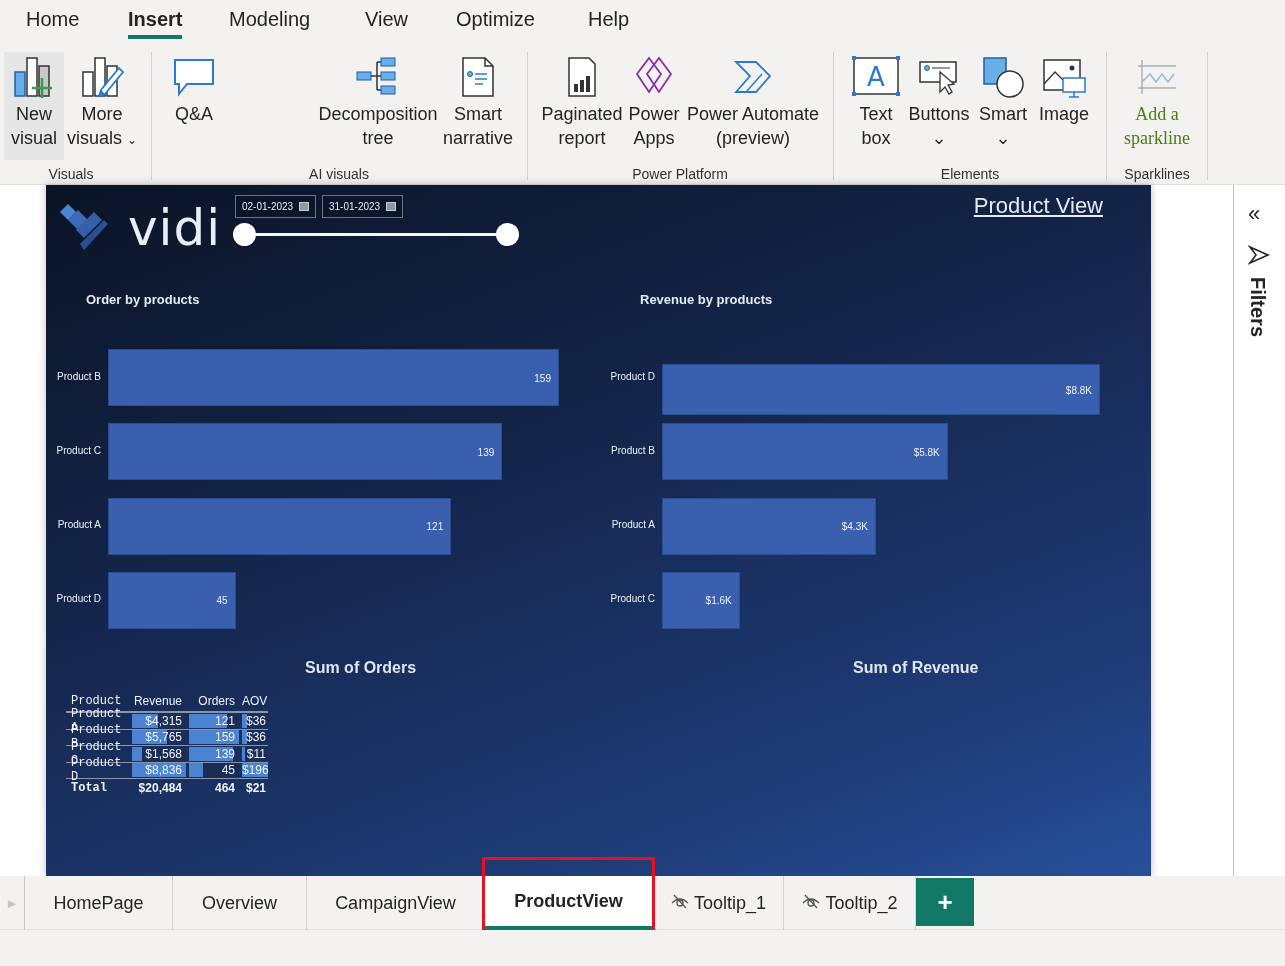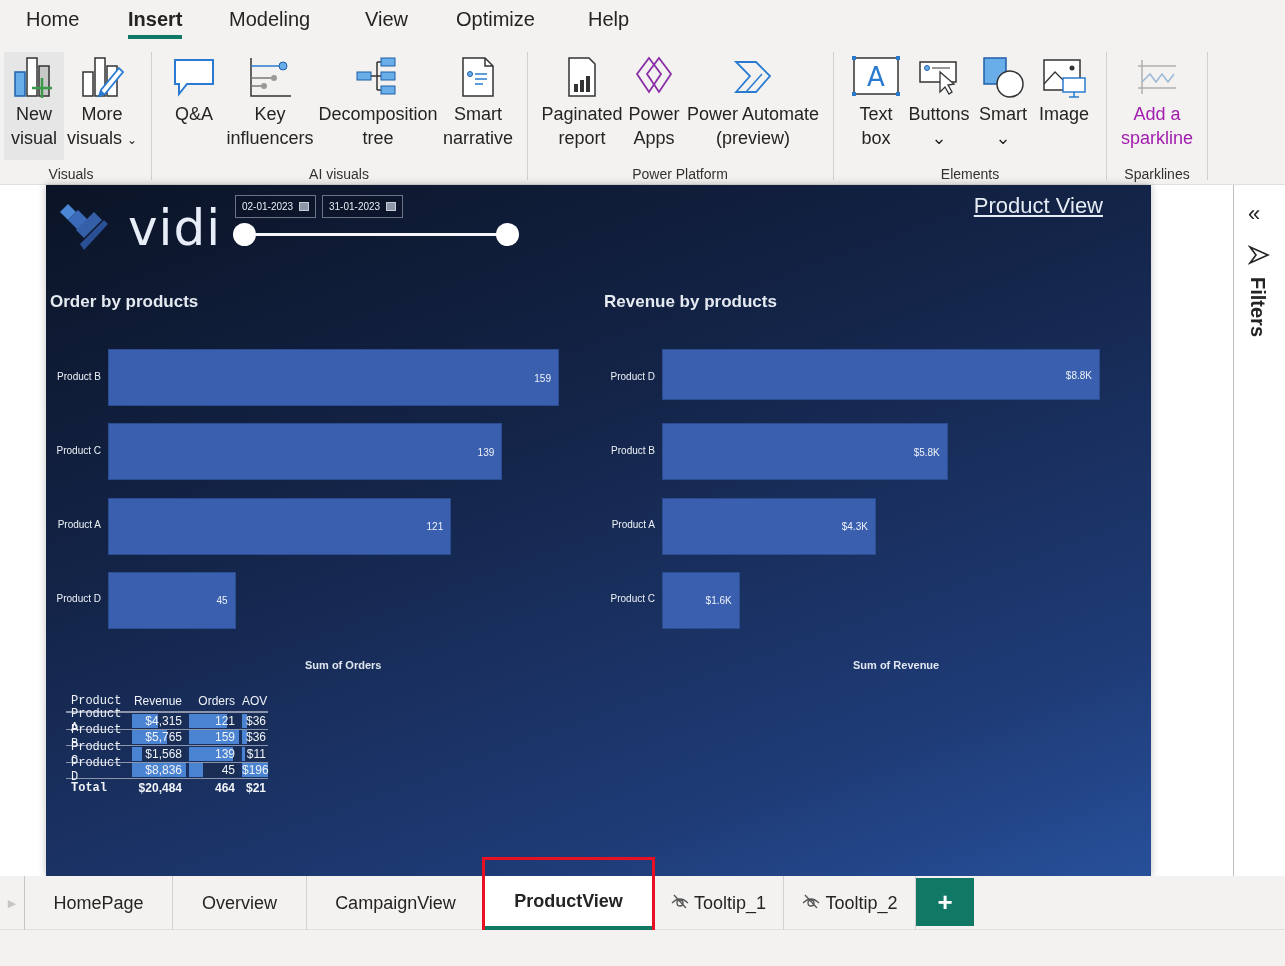--- a/index.html
+++ b/index.html
@@ -9,43 +9,43 @@
   .menubar { position: absolute; left: 0; top: 0; width: 1285px; height: 46px; background: #f3f2f1; }
   .menu-tab { position: absolute; top: 8px; font-size: 20px; color: #252423; cursor: pointer; }
   .menu-tab.active { font-weight: bold; }
   .menu-tab.active::after { content: ""; position: absolute; left: 0; right: 0; bottom: -8px; height: 4px; background: #117865; }
 
   
   .ribbon { position: absolute; left: 0; top: 46px; width: 1285px; height: 139px; background: #f3f2f1; border-bottom: 1px solid #e1dfdd; }
   .rbtn { position: absolute; top: 6px; display: flex; flex-direction: column; align-items: center; cursor: pointer; }
   .rbtn .ico { width: 50px; height: 50px; display: flex; align-items: center; justify-content: center; }
   .rbtn .lbl { font-size: 18px; line-height: 24px; text-align: center; color: #252423; white-space: nowrap; }
-  .rbtn.disabled .lbl { color: #a21caf; }
+  .rbtn.disabled .lbl { color: #4d7c0f; font-family: Liberation Serif, serif; }
   .rbtn.selected { background: #e6e6e6; }
   .group-label { position: absolute; top: 120px; font-size: 14px; color: #323130; transform: translateX(-50%); white-space: nowrap; }
   .vsep { position: absolute; top: 6px; width: 1px; height: 128px; background: #d2d0ce; }
   .chev { font-size: 12px; }
 
   
   .canvas-area { position: absolute; left: 0; top: 185px; width: 1233px; height: 691px; background: #ffffff; }
   .report { position: absolute; left: 46px; top: 185px; width: 1105px; height: 691px;
     background: linear-gradient(160deg, #0b1426 0%, #14254a 40%, #1f3c78 80%, #27509a 100%);
     box-shadow: 0 0 8px rgba(0,0,0,0.25); overflow: hidden; }
   .logo { position: absolute; left: 12px; top: 14px; display: flex; align-items: center; }
   .logo-text { font-size: 50px; color: #e8eef8; margin-left: 18px; font-family: "DejaVu Sans", sans-serif; letter-spacing: 1px; }
   .date-box { position: absolute; top: 10px; height: 23px; border: 1px solid #6b7384; background: rgba(10,20,40,0.6); color: #e9edf3; font-size: 10px; padding: 4px 6px; display: flex; align-items: center; gap: 6px; cursor: pointer; margin-left: 13px; }
   .cal-ico { width: 10px; height: 9px; border: 1px solid #c7ccd4; background: #8d97a8; }
   .slider-track { position: absolute; left: 198px; top: 48px; width: 264px; height: 3px; background: #f4f6fa; }
   .slider-handle { position: absolute; top: 38px; width: 23px; height: 23px; border-radius: 50%; background: #ffffff; cursor: pointer; }
   .page-title { position: absolute; right: 48px; top: 8px; font-size: 22px; color: #e6ecf5; text-decoration: underline; cursor: pointer; }
-  .chart-title { position: absolute; font-size: 17px; font-weight: bold; color: #e5e9f0; }
+  .chart-title { position: absolute; font-size: 13px; font-weight: bold; color: #e5e9f0; margin-left: 36px; }
   .bar-label { position: absolute; font-size: 10px; color: #eef2f7; text-align: right; width: 55px; }
   .bar { position: absolute; background: #3a5fae; border: 1px solid #2c4c92; cursor: pointer; }
   .bar-value { position: absolute; font-size: 10px; color: #eef2f7; right: 7px; top: 50%; transform: translateY(-50%); }
-  .sub-title { position: absolute; font-size: 11px; font-weight: bold; color: #e0e6ef; }
+  .sub-title { position: absolute; font-size: 16px; font-weight: bold; color: #e0e6ef; }
 
   
   .tbl { position: absolute; left: 20px; top: 506px; font-size: 12px; color: #f0f3f8; }
   .tbl-row { display: flex; height: 16.5px; align-items: center; }
   .tbl-head { height: 22px; border-bottom: 2px solid #8b94a8; }
   .tbl-row.body { border-bottom: 1px solid #8b94a8; }
   .tbl-row.total { font-weight: bold; height: 18px; }
   .c1 { width: 60px; padding-left: 5px; font-family: Liberation Mono, monospace; }
   .c2 { width: 54px; text-align: right; padding-right: 4px; position: relative; margin-left: 6px; }
   .c3 { width: 50px; text-align: right; padding-right: 4px; position: relative; margin-left: 3px; }
@@ -112,35 +112,20 @@
   <div class="vsep" style="left:151px"></div>
 
   <div class="rbtn" style="left:166px;width:56px">
     <div class="ico">
       <svg width="46" height="46" viewBox="0 0 46 46">
           <path d="M4 6 H42 V30 H16 L8 40 V30 H4 Z" fill="#fff" stroke="#2a7bd0" stroke-width="2"></path>
         </svg>
     </div>
     <span class="lbl">Q&amp;A</span>
   </div>
-  <div class="rbtn" style="left:226px;width:88px">
-    <div class="ico">
-      <svg width="46" height="46" viewBox="0 0 46 46">
-          <path d="M4 4 V42 H44" stroke="#333" stroke-width="1.5" fill="none"></path>
-          <path d="M4 12 H32" stroke="#2a7bd0" stroke-width="1.5"></path>
-          <circle cx="36" cy="12" r="4" fill="#69aee8" stroke="#1f5fa8"></circle>
-          <path d="M4 24 H24" stroke="#777" stroke-width="1.5"></path>
-          <circle cx="27" cy="24" r="3" fill="#999"></circle>
-          <path d="M4 32 H14" stroke="#777" stroke-width="1.5"></path>
-          <circle cx="17" cy="32" r="3" fill="#999"></circle>
-        </svg>
-    </div>
-    <span class="lbl">Key</span>
-    <span class="lbl">influencers</span>
-  </div>
   <div class="rbtn" style="left:316px;width:124px">
     <div class="ico">
       <svg width="46" height="46" viewBox="0 0 46 46">
           <rect x="2" y="18" width="14" height="8" fill="#69aee8" stroke="#1f5fa8"></rect>
           <path d="M16 22 H22 M22 8 V36 M22 8 H26 M22 22 H26 M22 36 H26" stroke="#333" stroke-width="1.5"></path>
           <rect x="26" y="4" width="14" height="8" fill="#69aee8" stroke="#1f5fa8"></rect>
           <rect x="26" y="18" width="14" height="8" fill="#69aee8" stroke="#1f5fa8"></rect>
           <rect x="26" y="32" width="14" height="8" fill="#69aee8" stroke="#1f5fa8"></rect>
         </svg>
     </div>
@@ -304,21 +289,21 @@
       </div>
       <span class="bar-label" style="left: 0px; top: 408.4px;">Product D</span>
       <div class="bar" style="left: 62px; top: 386.9px; height: 57px; width: 127.642px; background: rgb(58, 95, 174);">
         <span class="bar-value">45</span>
       </div>
     </div>
 
   <span class="chart-title" style="left:558px;top:107px">Revenue by products</span>
   <div id="chart-revenue">
       <span class="bar-label" style="left: 554px; top: 185.5px;">Product D</span>
-      <div class="bar" style="left: 616px; top: 164px; height: 51px; width: 438px; background: rgb(58, 95, 174);">
+      <div class="bar" style="left: 616px; top: 179px; height: 51px; width: 438px; background: rgb(58, 95, 174);">
         <span class="bar-value">$8.8K</span>
       </div>
       <span class="bar-label" style="left: 554px; top: 259.8px;">Product B</span>
       <div class="bar" style="left: 616px; top: 238.3px; height: 57px; width: 285.771px; background: rgb(58, 95, 174);">
         <span class="bar-value">$5.8K</span>
       </div>
       <span class="bar-label" style="left: 554px; top: 334.1px;">Product A</span>
       <div class="bar" style="left: 616px; top: 312.6px; height: 57px; width: 213.894px; background: rgb(58, 95, 174);">
         <span class="bar-value">$4.3K</span>
       </div>

